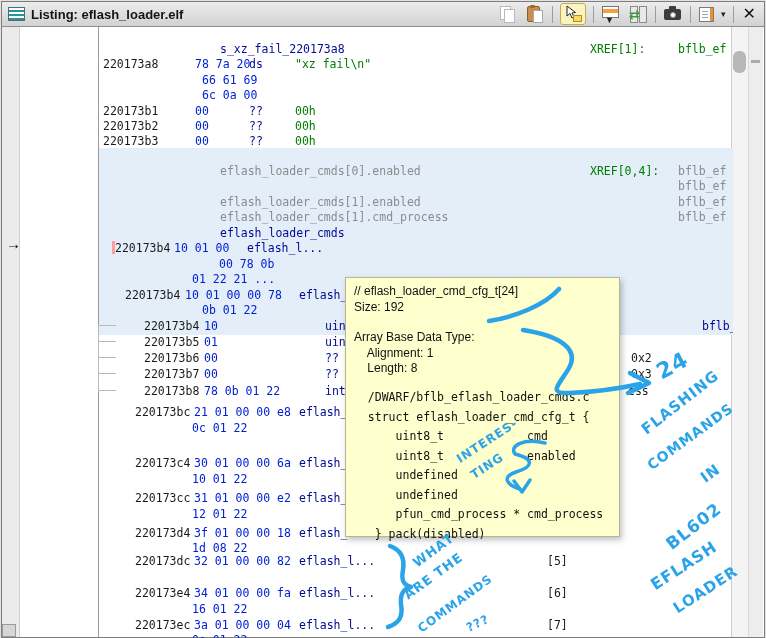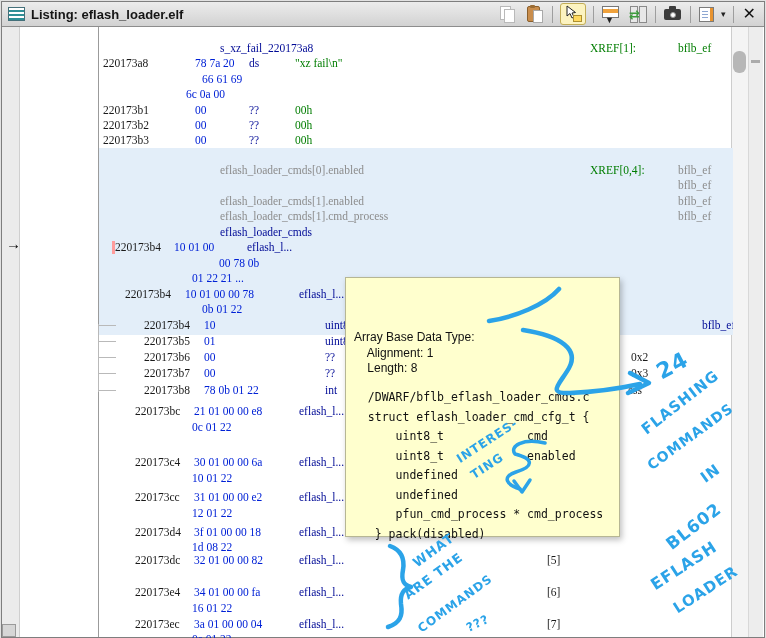--- a/index.html
+++ b/index.html
@@ -54,21 +54,21 @@
   .resize-sq{position:absolute;left:0px;bottom:0px;width:12px;height:11px;background:#d6d6d6;border:1px solid #9a9a9a;z-index:6;}
   
   .sbar{position:absolute;left:729px;top:25px;width:17px;bottom:0;background:#f4f4f4;border-left:1px solid #cdcdcd;}
   .sthumb{position:absolute;left:731px;top:49px;width:13px;height:22px;background:#b7b7b7;border-radius:6px;z-index:3;}
   .markerm{position:absolute;left:746px;top:25px;width:14px;bottom:0;background:#ededed;border-left:1px solid #d8d8d8;}
   .mdash{position:absolute;left:749px;top:58px;width:9px;height:3px;background:#ababab;z-index:3;}
   
   .listing{position:absolute;left:0;top:0;width:731px;height:638px;overflow:hidden;z-index:1;
            font-family:"DejaVu Sans Mono","Liberation Mono",monospace;font-size:11.5px;}
   .hlblock{position:absolute;left:97px;top:146px;width:634px;height:187px;background:#e3eef9;}
-  .lrow{position:absolute;left:0;width:731px;height:15px;font-family:Liberation Serif, serif;}
+  .lrow{position:absolute;left:0;width:731px;height:15px;}
   .sg{position:absolute;top:0;white-space:pre;}
   .sg.a{color:#1a1a1a;} .sg.b{color:#0021d6;} .sg.m{color:#000a96;}
   .sg.s{color:#007d00;} .sg.l{color:#000a96;} .sg.g{color:#8c8c8c;}
   .sg.x{color:#007d00;} .sg.k{color:#1a1a1a;}
   .cur{position:absolute;left:110px;top:0px;width:3px;height:13px;background:#ff9c9c;}
   .tick{position:absolute;height:1px;width:18px;left:96px;background:#b9b9b9;}
   .vline{position:absolute;left:96px;width:1px;background:#b9b9b9;}
   
   .tooltip{position:absolute;left:343px;top:275px;width:275px;height:260px;background:#ffffce;
            border:1px solid #b6b694;box-shadow:2px 3px 6px rgba(0,0,0,.25);z-index:5;box-sizing:border-box;}
@@ -146,21 +146,21 @@
         <div class="lrow" style="top: 55px;">
           <span class="sg a" style="left: 101px;">220173a8</span>
           <span class="sg b" style="left: 193px;">78 7a 20</span>
           <span class="sg m" style="left: 247px;">ds</span>
           <span class="sg s" style="left: 293px;">"xz fail\n"</span>
         </div>
         <div class="lrow" style="top: 71px;">
           <span class="sg b" style="left: 200px;">66 61 69</span>
         </div>
         <div class="lrow" style="top: 86px;">
-          <span class="sg b" style="left: 184px; text-align: center;">6c 0a 00</span>
+          <span class="sg b" style="left: 200px; text-align: center;">6c 0a 00</span>
         </div>
         <div class="lrow" style="top: 102px;">
           <span class="sg a" style="left: 101px;">220173b1</span>
           <span class="sg b" style="left: 193px;">00</span>
           <span class="sg m" style="left: 247px;">??</span>
           <span class="sg s" style="left: 293px;">00h</span>
         </div>
         <div class="lrow" style="top: 117px;">
           <span class="sg a" style="left: 101px;">220173b2</span>
           <span class="sg b" style="left: 193px;">00</span>
@@ -306,20 +306,22 @@
       </div>
 
     <div class="pane-border"></div>
     <div class="sbar"></div>
     <div class="sthumb"></div>
     <div class="markerm"></div>
     <div class="mdash"></div>
     <div class="resize-sq"></div>
 
     <div class="tooltip">
+      <pre class="tt-head">// eflash_loader_cmd_cfg_t[24]
+Size: 192</pre>
       <pre class="tt-meta">Array Base Data Type:
     Alignment: 1
     Length: 8</pre>
       <pre class="tt-body">  /DWARF/bflb_eflash_loader_cmds.c
   struct eflash_loader_cmd_cfg_t {
       uint8_t            cmd
       uint8_t            enabled
       undefined
       undefined
       pfun_cmd_process * cmd_process

